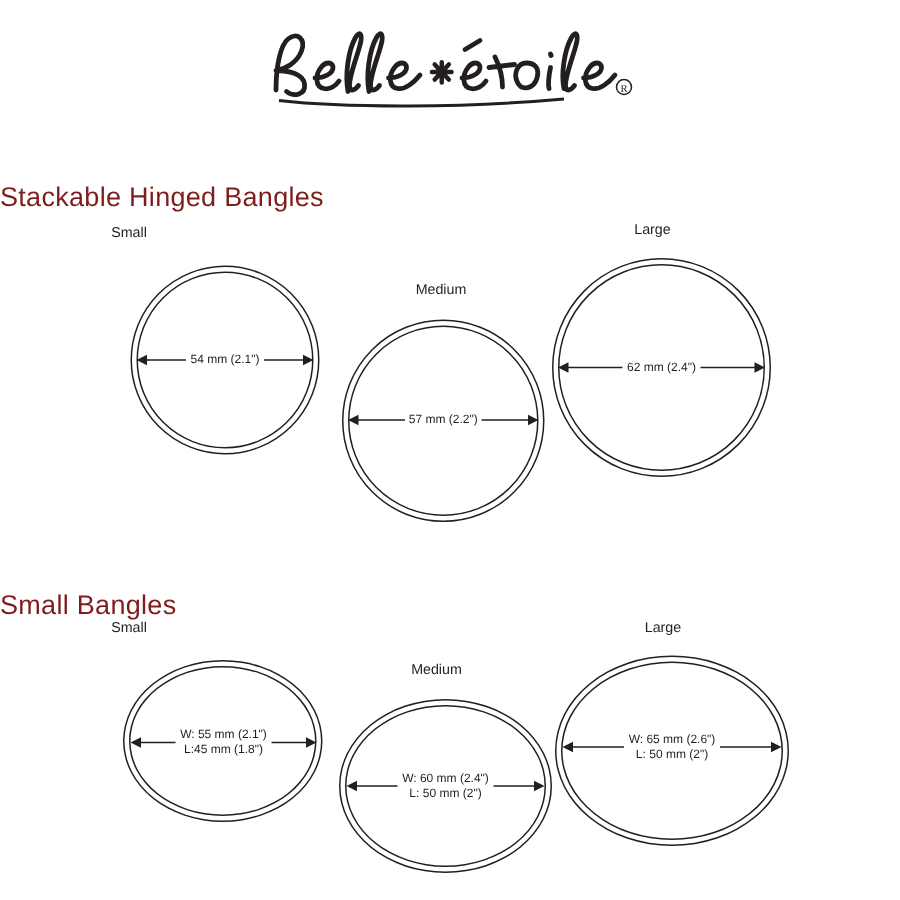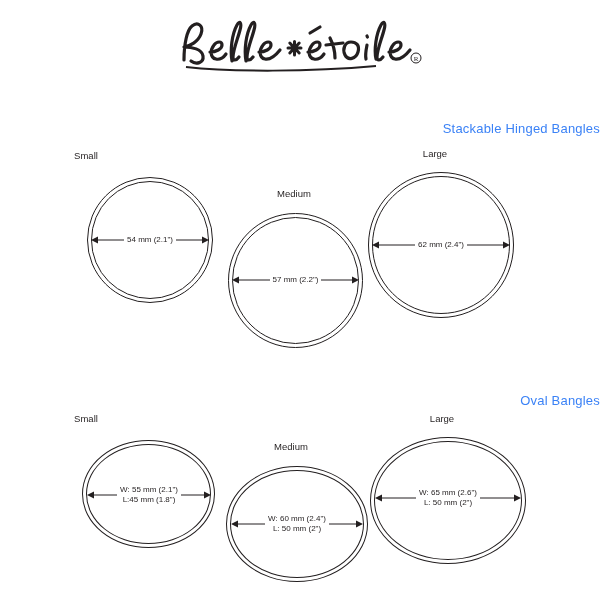--- a/index.html
+++ b/index.html
@@ -28,24 +28,24 @@
     width: 600px;
     text-align: center;
   }
   .logo svg { display: block; margin: 0 auto; }
 
   
   .section-title {
     position: absolute;
     width: 600px;
     left: 0;
-    text-align: right;
-    font-size: 13px;
+    text-align: left;
+    font-size: 18px;
     letter-spacing: .2px;
-    color: #3b82f6;
+    color: #7f1d1d;
   }
   #title-hinged { top: 121px; }
   #title-oval   { top: 393px; }
 
   
   .bangle {
     position: absolute;
   }
   .bangle .ring {
     position: absolute;
@@ -171,21 +171,21 @@
     <div class="dim" style="left:3px; top:65px; width:140px; height:16px;">
       <svg width="140" height="16">
         <line x1="4" y1="8" x2="136" y2="8" stroke="#231f20" stroke-width="1"></line>
         <path d="M1 8 L8 4.5 L8 11.5 Z" fill="#231f20"></path>
         <path d="M139 8 L132 4.5 L132 11.5 Z" fill="#231f20"></path>
       </svg>
       <div class="txt">62 mm (2.4")</div>
     </div>
   </div>
 
-  <div class="section-title" id="title-oval">Oval Bangles</div>
+  <div class="section-title" id="title-oval">Small Bangles</div>
 
   <div class="label" style="left:-14px; top:413px;">Small</div>
 
   <div class="bangle" style="left:82px; top:440px; width:133px; height:108px;">
     <div class="ring" style="width:133px;height:108px;border-radius:50%;"></div>
     <div class="ring inner" style="width:125px;height:100px;left:4px;top:4px;border-radius:50%;"></div>
     <div class="dim" style="left:4px; top:44px; width:126px; height:22px;">
       <svg width="126" height="22">
         <line x1="4" y1="11" x2="122" y2="11" stroke="#231f20" stroke-width="1"></line>
         <path d="M1 11 L8 7.5 L8 14.5 Z" fill="#231f20"></path>

